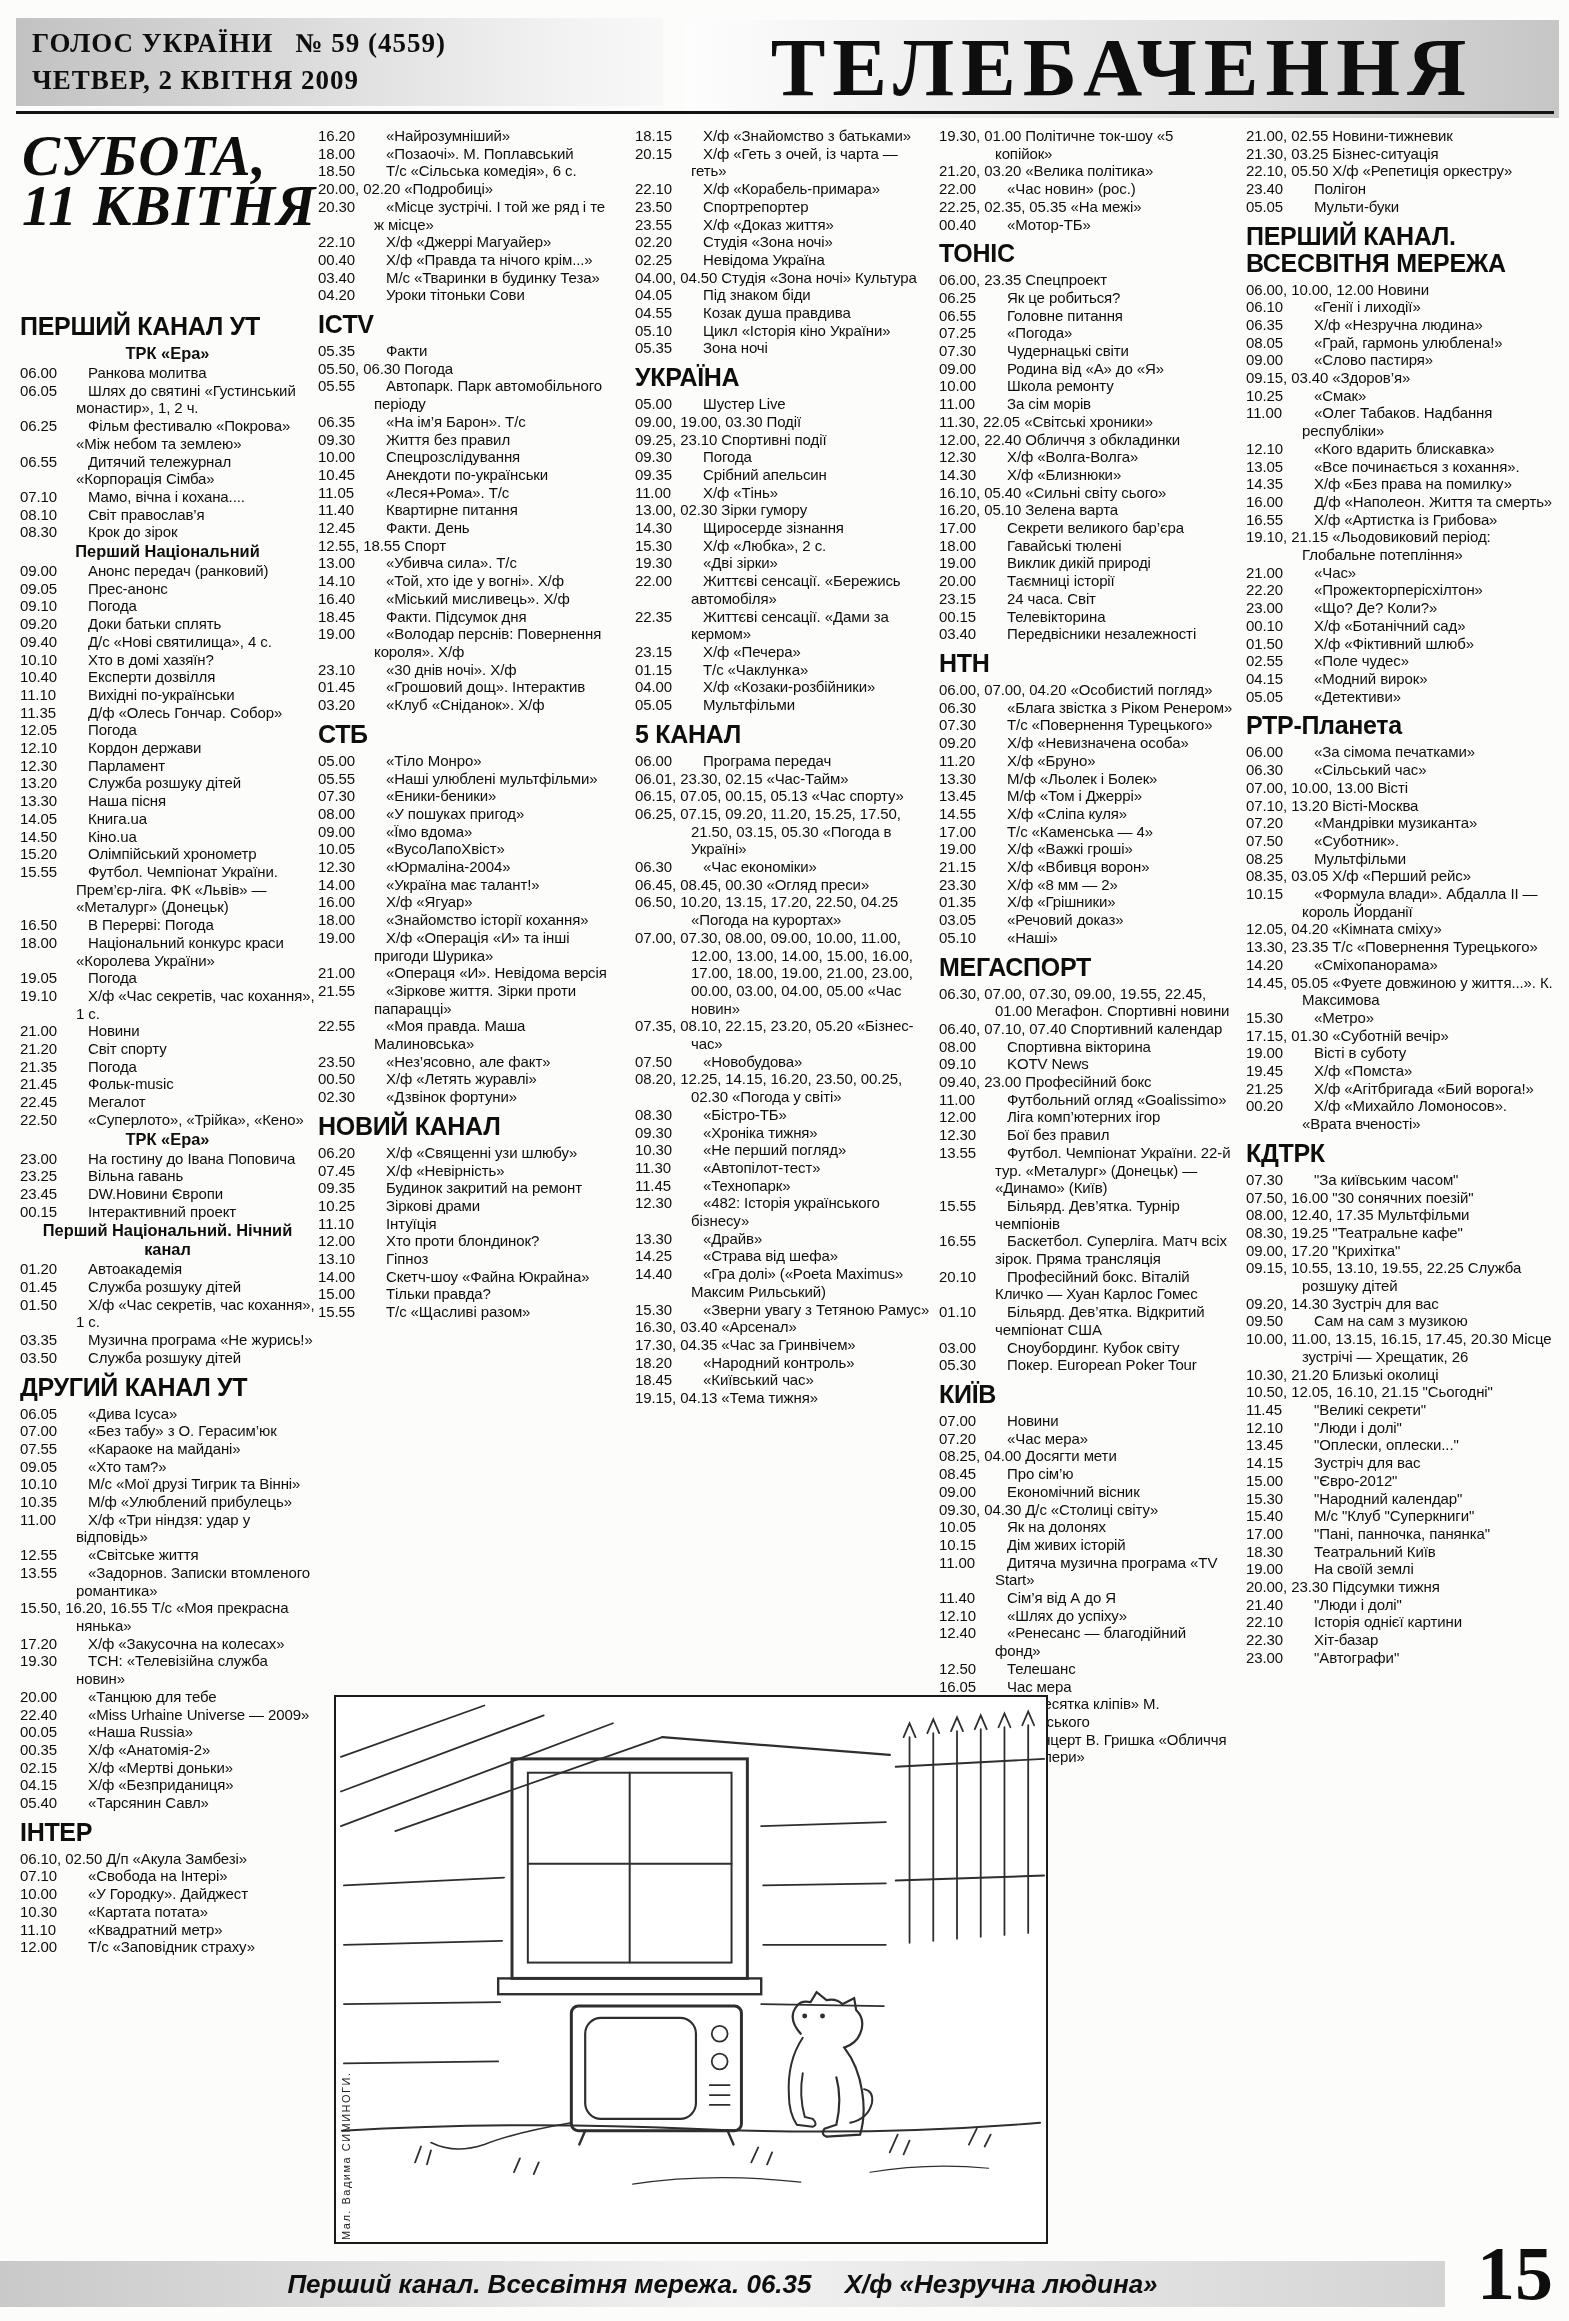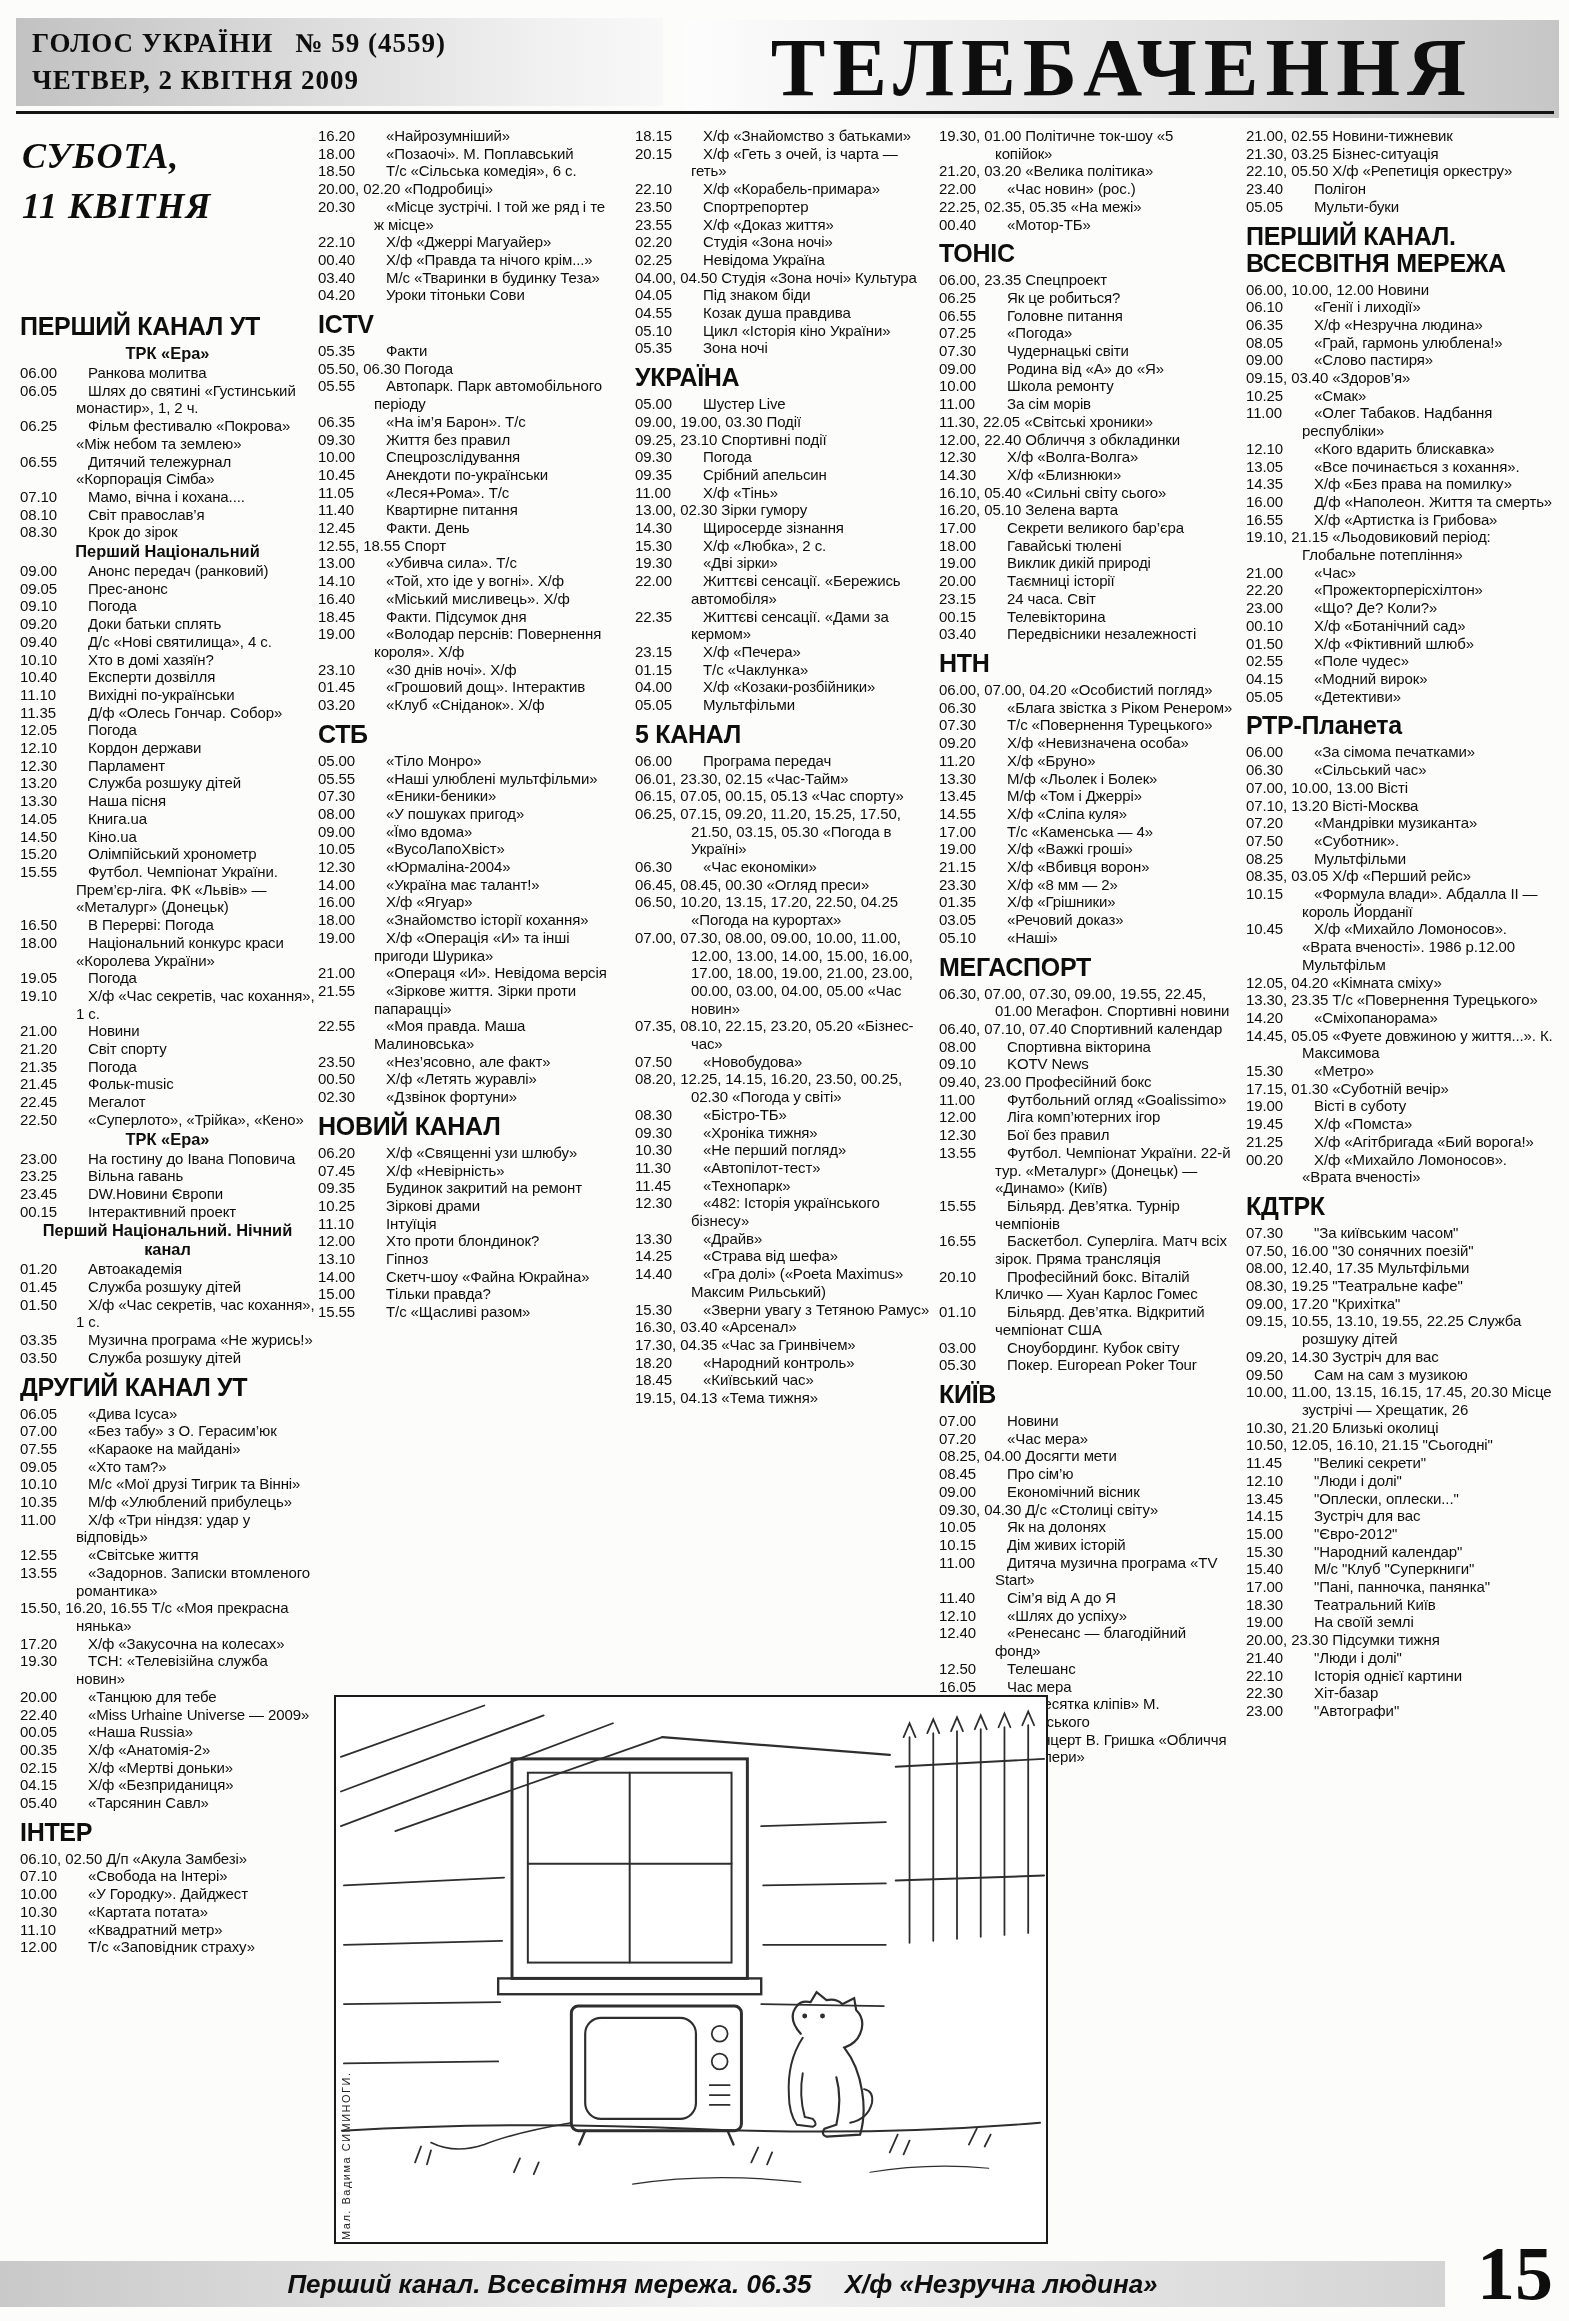--- a/index.html
+++ b/index.html
@@ -2,21 +2,21 @@
 <html><head>
 <meta charset="utf-8">
 <style>
   html,body{margin:0;padding:0;background:#888;}
   .page{position:relative;width:1525px;height:2321px;background:#fcfcfa;overflow:hidden;color:#0e0e0e;margin:0 auto;font-family:"Liberation Sans",sans-serif;padding-left:48px;}
   .masthead-left{position:absolute;left:16px;top:18px;width:647px;height:88px;background:linear-gradient(90deg,#c2c2c2,#f1f1f1 82%,#f8f8f8);padding:7px 0 0 16px;box-sizing:border-box;}
   .mh-line{font-family:"Liberation Serif",serif;font-weight:bold;font-size:27px;line-height:37px;letter-spacing:1px;white-space:nowrap;}
   .mh-line .issue{margin-left:22px;}
   .masthead-title{position:absolute;right:14px;top:20px;width:874px;height:98px;background:linear-gradient(90deg,#fdfdfd,#dedede 65%,#c6c6c6);font-family:"Liberation Serif",serif;font-weight:bold;font-size:82px;line-height:96px;letter-spacing:7px;text-align:center;white-space:nowrap;}
   .header-rule{position:absolute;left:16px;top:111px;width:1538px;height:3px;background:#151515;}
-  .day{position:absolute;left:22px;top:131px;font-family:"Liberation Serif",serif;font-style:italic;font-weight:bold;font-size:36px;line-height:50px;letter-spacing:1px;}
+  .day{position:absolute;left:22px;top:131px;font-family:"Liberation Serif",serif;font-style:italic;font-weight:bold;font-size:57px;line-height:50px;letter-spacing:1px;}
   .col{position:absolute;width:295px;top:127px;}
   .col-1{left:20px;top:284px;margin-top:22px;}
   .col-2{left:318px;}
   .col-3{left:635px;}
   .col-4{left:939px;}
   .col-5{left:1246px;width:310px;}
   .channel{font-weight:800;font-size:25px;line-height:27px;letter-spacing:-0.3px;margin:7px 0 4px;}
   .subhead{font-weight:bold;font-size:16.4px;line-height:19px;margin:1px 0;text-align:center;}
   .item{font-size:15px;line-height:17.7px;padding-left:56px;text-indent:-56px;letter-spacing:-0.1px;}
   .item .t{display:inline-block;width:68px;text-indent:0;}
@@ -353,21 +353,20 @@
         <div class="channel">РТР-Планета</div>
         <div class="item"><span class="t">06.00</span><span>«За сімома печатками»</span></div>
         <div class="item"><span class="t">06.30</span><span>«Сільський час»</span></div>
         <div class="item">07.00, 10.00, 13.00 Вісті</div>
         <div class="item">07.10, 13.20 Вісті-Москва</div>
         <div class="item"><span class="t">07.20</span><span>«Мандрівки музиканта»</span></div>
         <div class="item"><span class="t">07.50</span><span>«Суботник».</span></div>
         <div class="item"><span class="t">08.25</span><span>Мультфільми</span></div>
         <div class="item">08.35, 03.05 Х/ф «Перший рейс»</div>
         <div class="item"><span class="t">10.15</span><span>«Формула влади». Абдалла II — король Йорданії</span></div>
-        <div class="item"><span class="t">10.45</span><span>Х/ф «Михайло Ломоносов». «Врата вченості». 1986 р.12.00 Мультфільм</span></div>
         <div class="item">12.05, 04.20 «Кімната сміху»</div>
         <div class="item">13.30, 23.35 Т/с «Повернення Турецького»</div>
         <div class="item"><span class="t">14.20</span><span>«Сміхопанорама»</span></div>
         <div class="item">14.45, 05.05 «Фуете довжиною у життя...». К. Максимова</div>
         <div class="item"><span class="t">15.30</span><span>«Метро»</span></div>
         <div class="item">17.15, 01.30 «Суботній вечір»</div>
         <div class="item"><span class="t">19.00</span><span>Вісті в суботу</span></div>
         <div class="item"><span class="t">19.45</span><span>Х/ф «Помста»</span></div>
         <div class="item"><span class="t">21.25</span><span>Х/ф «Агітбригада «Бий ворога!»</span></div>
         <div class="item"><span class="t">00.20</span><span>Х/ф «Михайло Ломоносов». «Врата вченості»</span></div>

